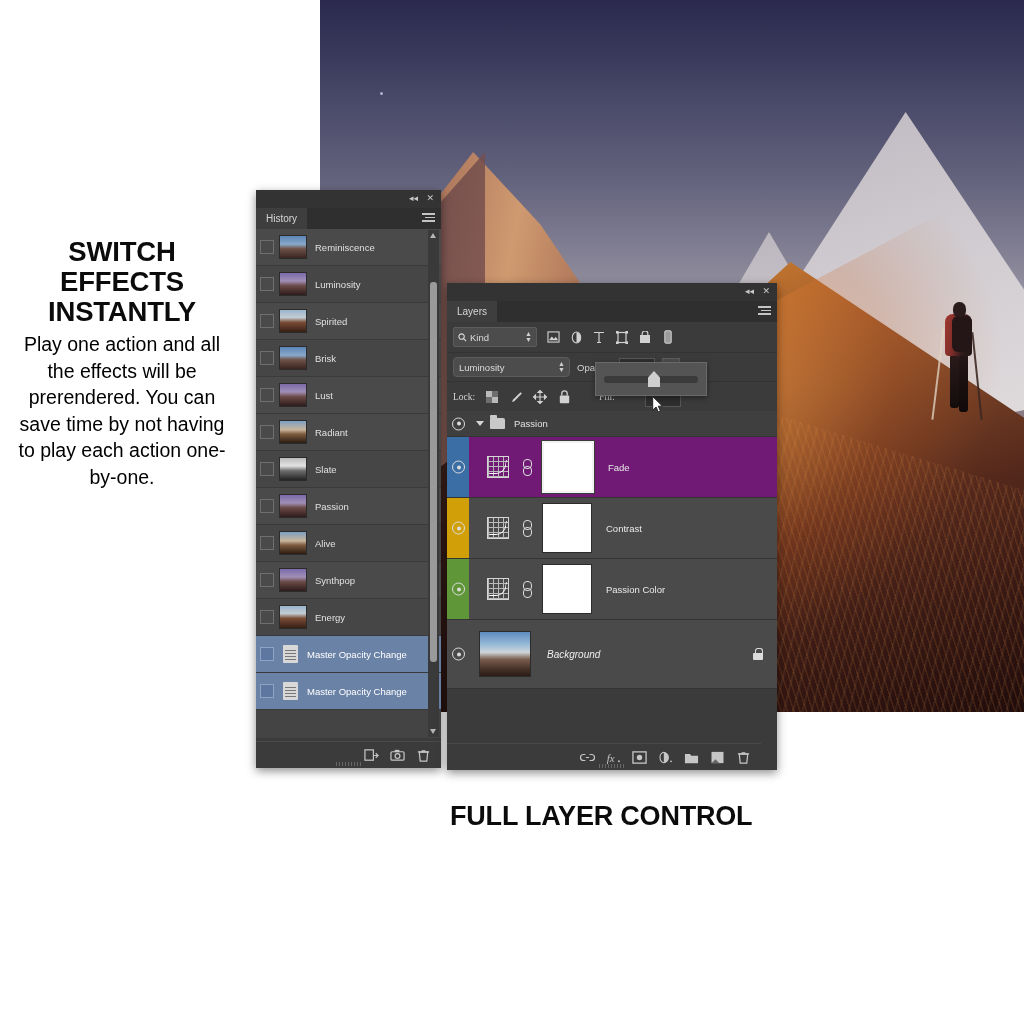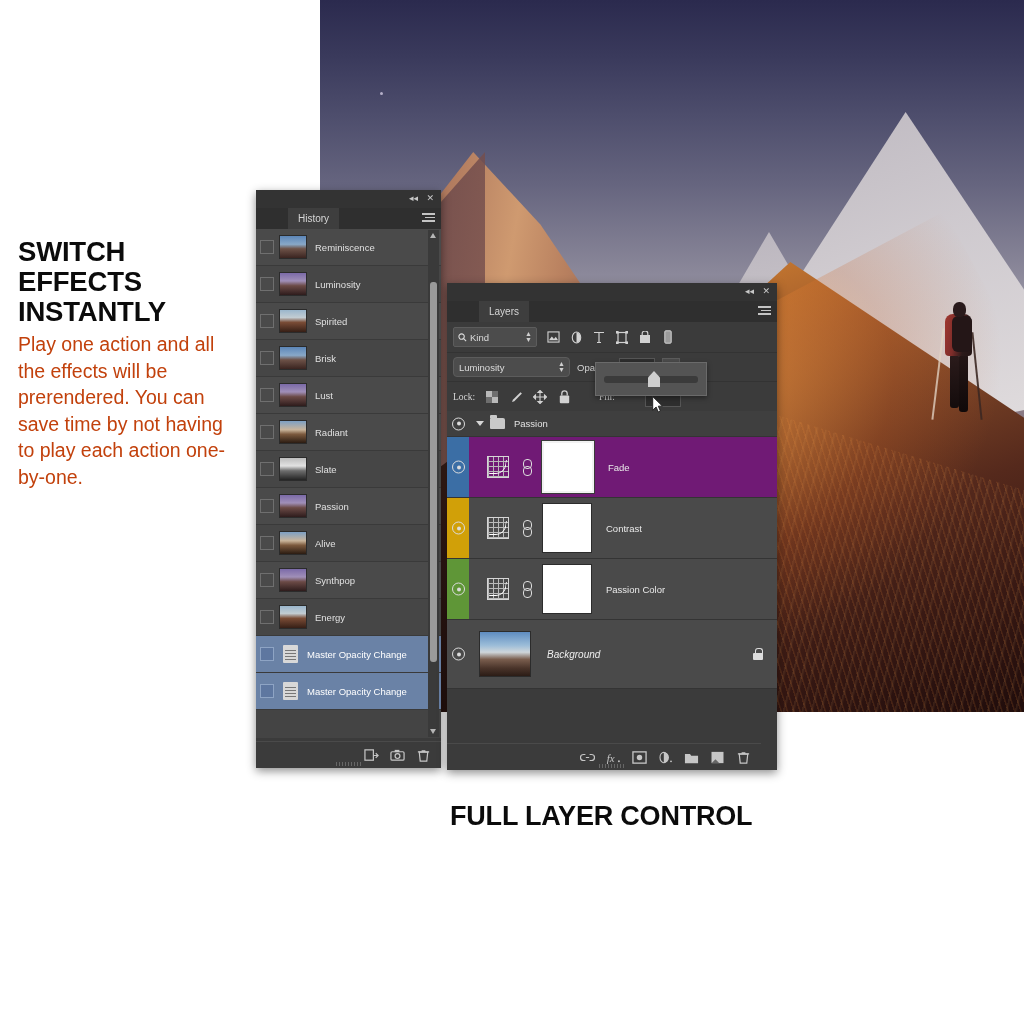--- a/index.html
+++ b/index.html
@@ -87,37 +87,37 @@
   #hiker{position:absolute;right:44px;bottom:290px;width:44px;height:120px;}
   #hiker .head{position:absolute;left:17px;top:0;width:13px;height:15px;border-radius:46% 46% 40% 40%;background:#2a1b1c;}
   #hiker .torso{position:absolute;left:9px;top:12px;width:27px;height:42px;border-radius:8px 8px 4px 4px;background:linear-gradient(100deg,#a0372f 0%,#7e2d2a 40%,#2b1a1a 70%,#241515 100%);}
   #hiker .pack{position:absolute;left:16px;top:14px;width:20px;height:36px;border-radius:6px;background:#241617;}
   #hiker .legl{position:absolute;left:14px;top:52px;width:9px;height:54px;background:linear-gradient(to bottom,#2b1b1b,#140c0c);border-radius:3px;}
   #hiker .legr{position:absolute;left:23px;top:52px;width:9px;height:58px;background:linear-gradient(to bottom,#241616,#100909);border-radius:3px;}
   #hiker .pole1{position:absolute;left:1px;top:26px;width:2px;height:92px;background:rgba(225,210,195,.78);transform:rotate(7deg);}
   #hiker .pole2{position:absolute;left:40px;top:30px;width:2px;height:88px;background:rgba(60,40,34,.9);transform:rotate(-6deg);}
 
   
-  #switch-block{position:absolute;left:18px;top:237px;width:208px;text-align:left;}
+  #switch-block{position:absolute;left:18px;top:237px;width:208px;text-align:center;}
   #switch-block .hl{
     font-weight:bold;font-size:27.5px;line-height:30px;letter-spacing:-.2px;
     color:#0b0b0b;text-transform:uppercase;
   }
   #switch-block .body{
-    margin-top:4px;font-size:19.5px;line-height:26.5px;color:#c2410c;
+    margin-top:4px;font-size:19.5px;line-height:26.5px;color:#000000;
   }
   #full-block{position:absolute;left:450px;top:800px;width:520px;}
   #full-block .hl{font-weight:bold;font-size:27px;line-height:32px;color:#0b0b0b;letter-spacing:-.2px;}
   #full-block .body{margin-top:6px;font-size:19.5px;line-height:28px;color:#1d1d1d;}
 
   
   .ps-panel{position:absolute;background:#3b3b3b;box-shadow:0 3px 9px rgba(0,0,0,.45);}
   .ps-topbar{height:18px;background:#333333;position:relative;}
   .ps-topbar .ctl{position:absolute;top:3px;color:#c8c8c8;font-size:9px;line-height:11px;}
-  .ps-tabrow{height:21px;background:#2f2f2f;position:relative;display:flex;align-items:stretch;padding-left:32px;}
+  .ps-tabrow{height:21px;background:#2f2f2f;position:relative;display:flex;align-items:stretch;}
   .ps-tab{background:#3e3e3e;color:#d6d6d6;font-size:10px;padding:0 10px;display:flex;align-items:center;}
   .ps-menu{position:absolute;right:6px;top:5px;width:13px;height:10px;}
   .ps-menu i{display:block;height:1.5px;background:#c4c4c4;margin-bottom:2px;}
   .ps-menu i:nth-child(1){width:13px;} .ps-menu i:nth-child(2){width:10px;margin-left:3px;} .ps-menu i:nth-child(3){width:13px;}
   .ps-footer{height:26px;background:#3b3b3b;border-top:1px solid #4a4a4a;display:flex;align-items:center;justify-content:flex-end;gap:11px;padding-right:10px;}
   .ps-grip{position:absolute;bottom:2px;left:50%;transform:translateX(-50%);width:26px;height:4px;
      background:repeating-linear-gradient(90deg,#666 0 1px,transparent 1px 3px);}
 
   
   #history-panel{left:256px;top:190px;width:185px;height:578px;}

